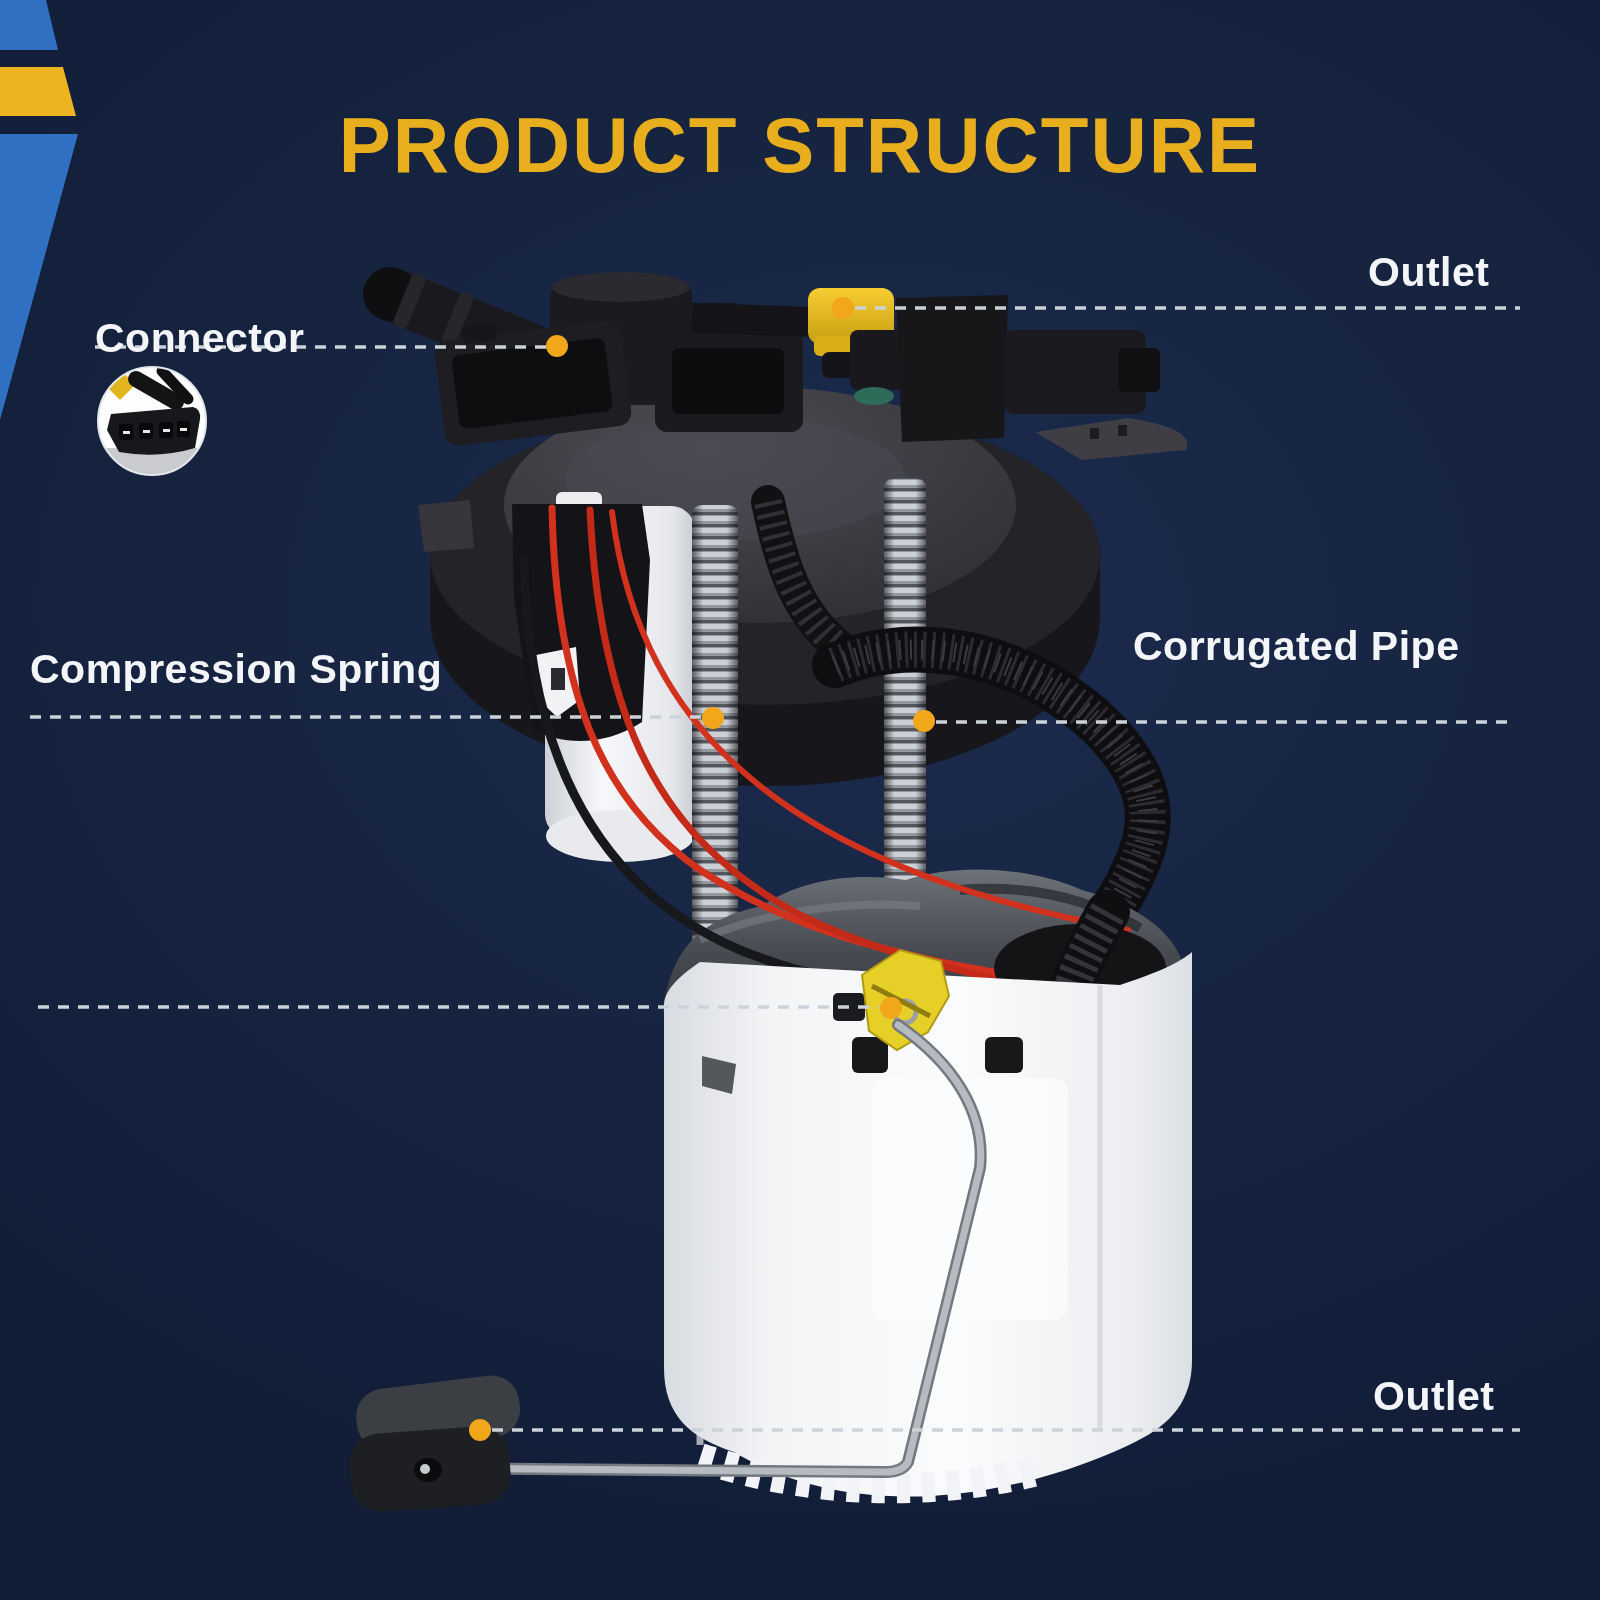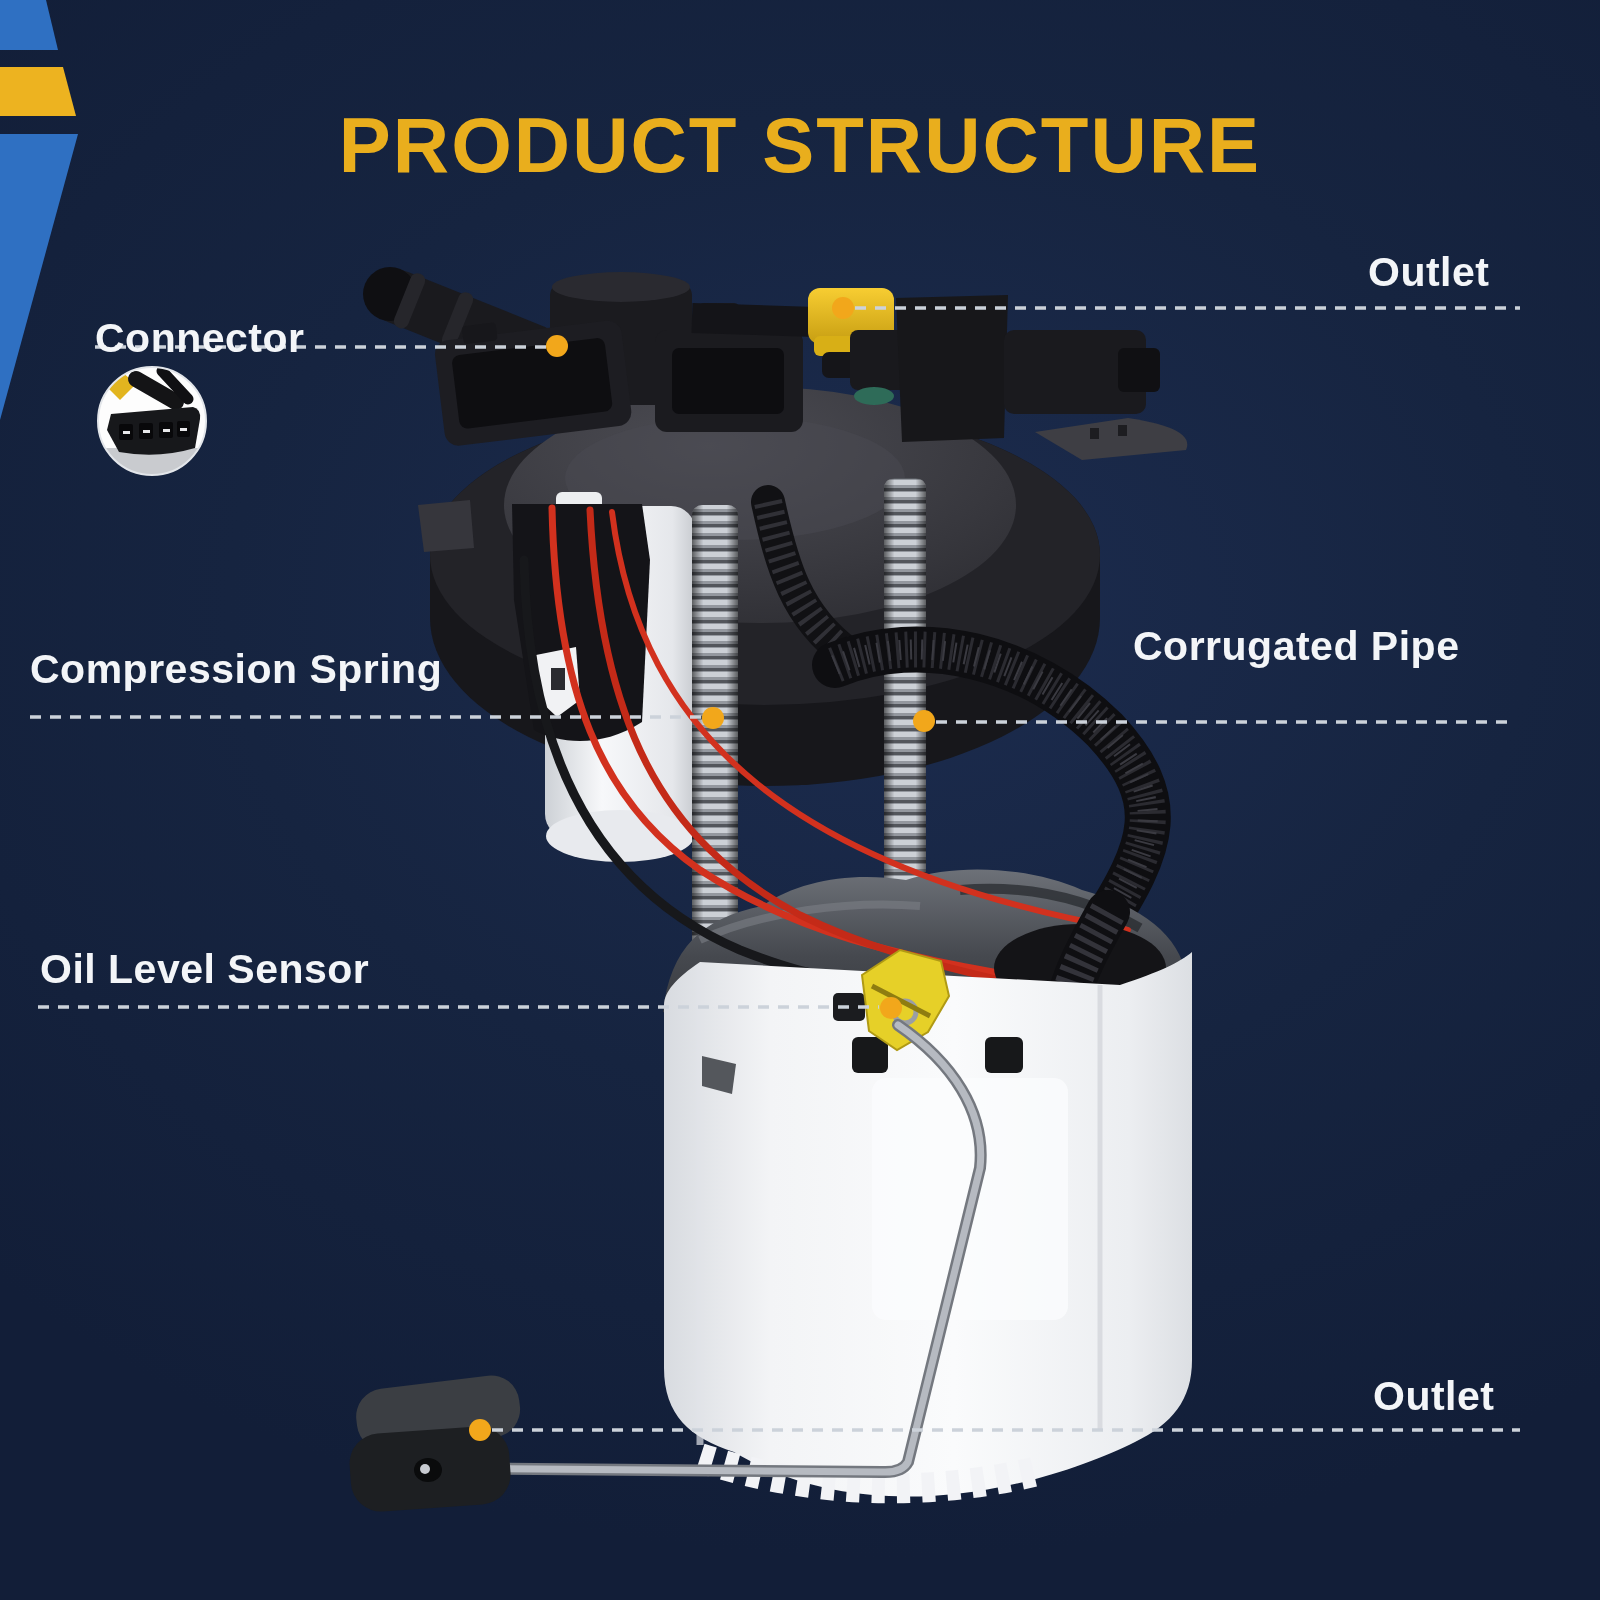--- a/index.html
+++ b/index.html
@@ -255,16 +255,15 @@
       <circle cx="924" cy="721" r="11"></circle>
       <circle cx="891" cy="1008" r="11"></circle>
       <circle cx="480" cy="1430" r="11"></circle>
     </g>
   </svg>
 
   <div class="callout-label lbl-connector">Connector</div>
   <div class="callout-label lbl-outlet">Outlet</div>
   <div class="callout-label lbl-compression">Compression Spring</div>
   <div class="callout-label lbl-corrugated">Corrugated Pipe</div>
-  <div class="callout-label lbl-oil">Oil Level Sensor</div>
   <div class="callout-label lbl-float">Outlet</div>
 
 </div>
 
 </body></html>

